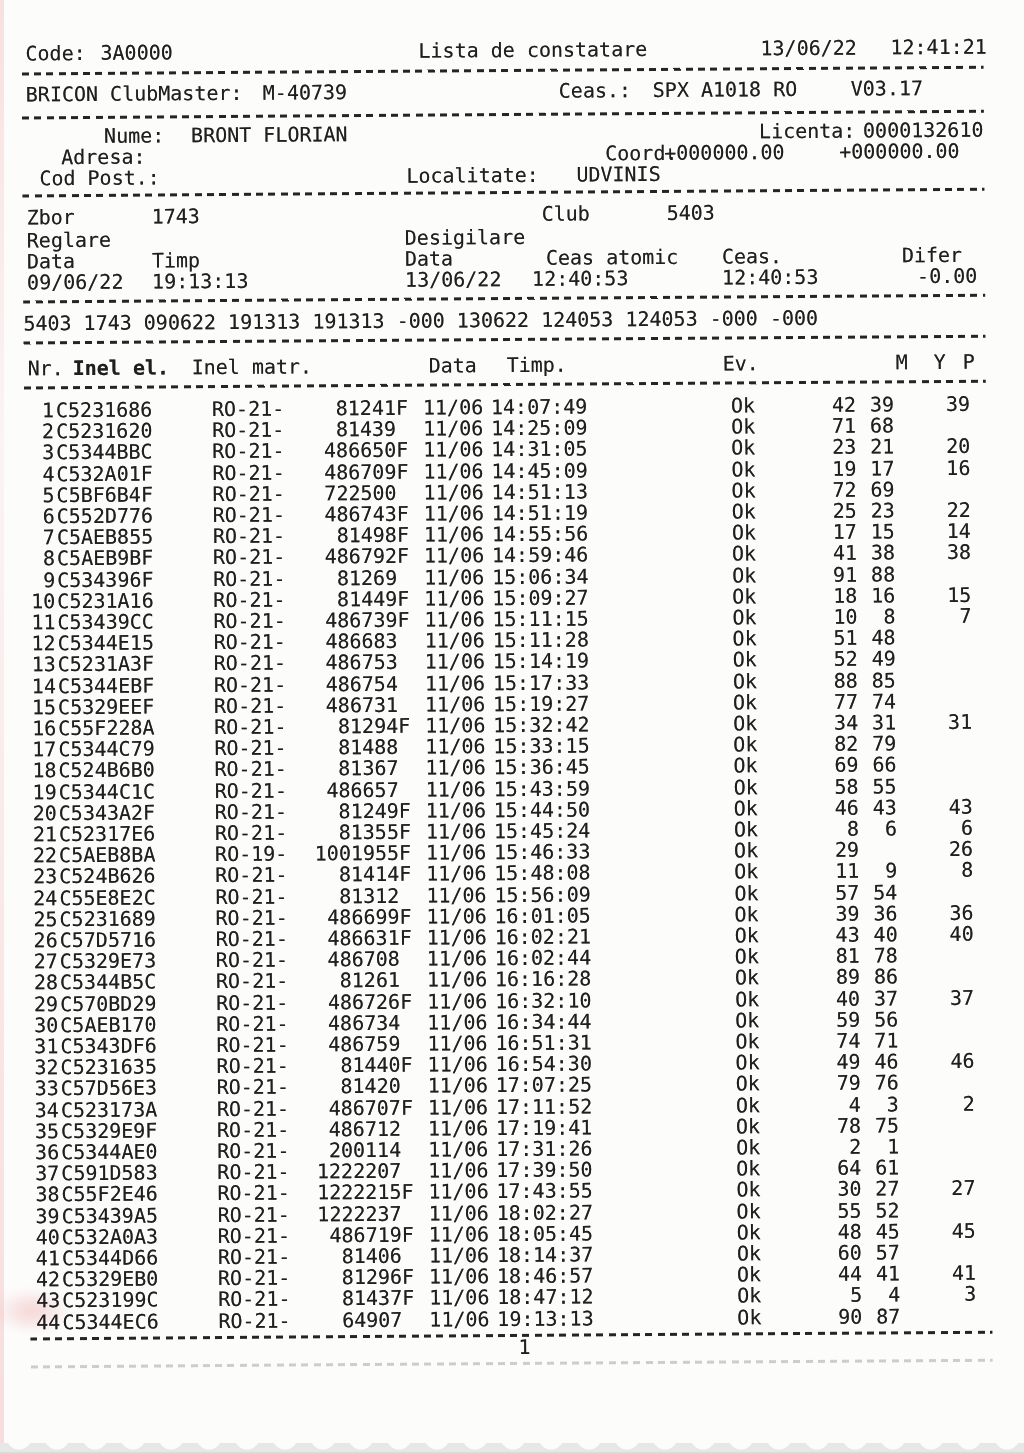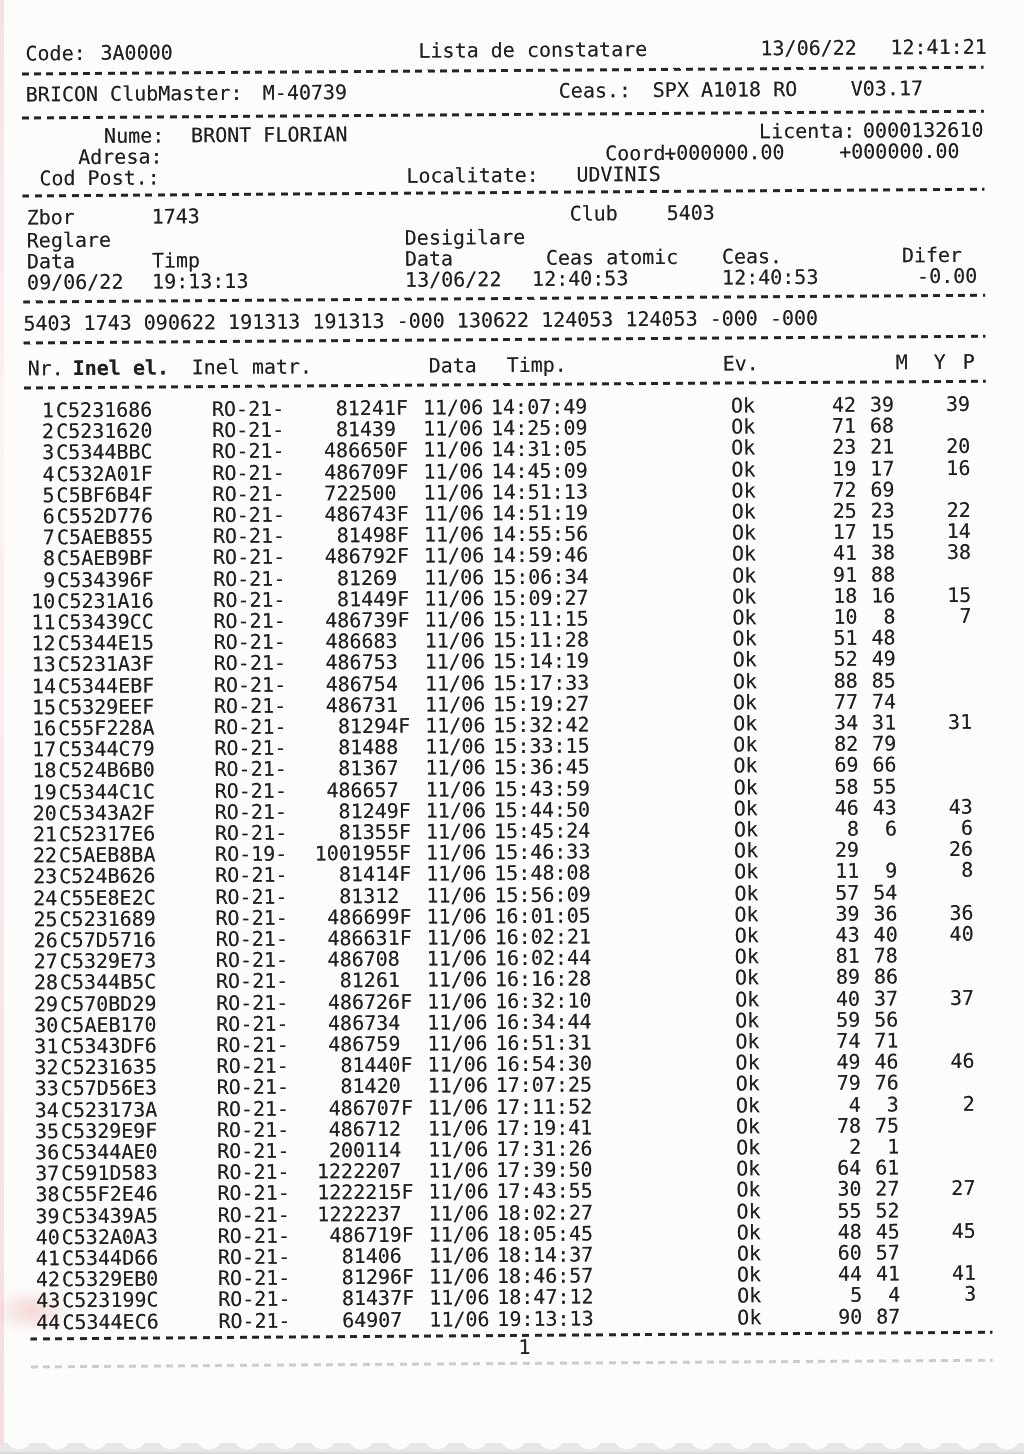--- a/index.html
+++ b/index.html
@@ -77,36 +77,36 @@
     </div>
     <div class="sep" style="top:113px"></div>
 
     <div class="line" style="top:123px">
       <span style="left:108px">Nume:</span>
       <span style="left:195px">BRONT FLORIAN</span>
       <span style="left:763px">Licenta:</span>
       <span style="left:867px">0000132610</span>
     </div>
     <div class="line" style="top:144px">
-      <span style="left:82px">Adresa:</span>
+      <span style="left:65px">Adresa:</span>
       <span style="left:609px">Coord.</span>
       <span style="left:668px">+000000.00</span>
       <span style="left:843px">+000000.00</span>
     </div>
     <div class="line" style="top:165px">
       <span style="left:43px">Cod Post.:</span>
       <span style="left:410px">Localitate:</span>
       <span style="left:580px">UDVINIS</span>
     </div>
     <div class="sep" style="top:191px"></div>
 
     <div class="line" style="top:204px">
       <span style="left:30px">Zbor</span>
       <span style="left:155px">1743</span>
-      <span style="left:573px">Club</span>
+      <span style="left:545px">Club</span>
       <span style="left:670px">5403</span>
     </div>
     <div class="line" style="top:227px">
       <span style="left:30px">Reglare</span>
       <span style="left:408px">Desigilare</span>
     </div>
     <div class="line" style="top:248px">
       <span style="left:30px">Data</span>
       <span style="left:155px">Timp</span>
       <span style="left:408px">Data</span>

